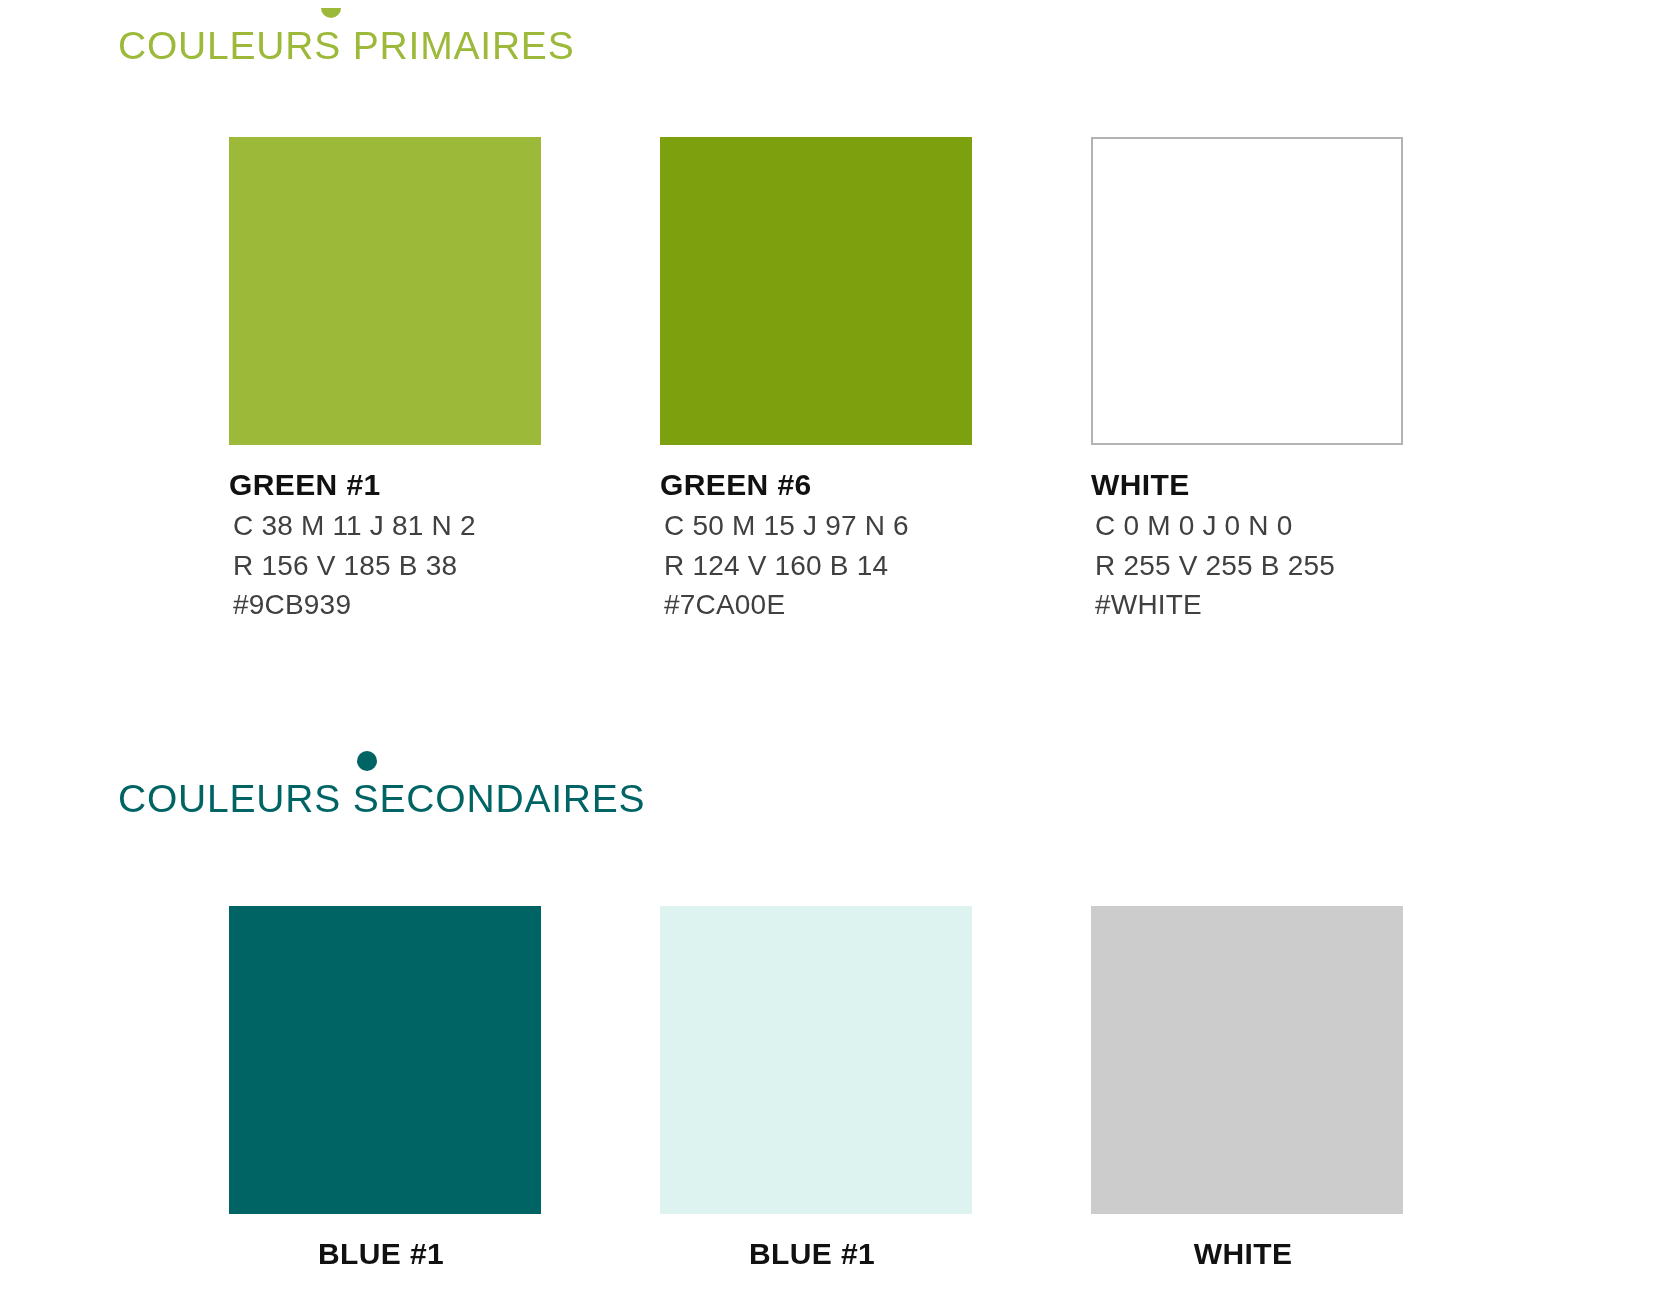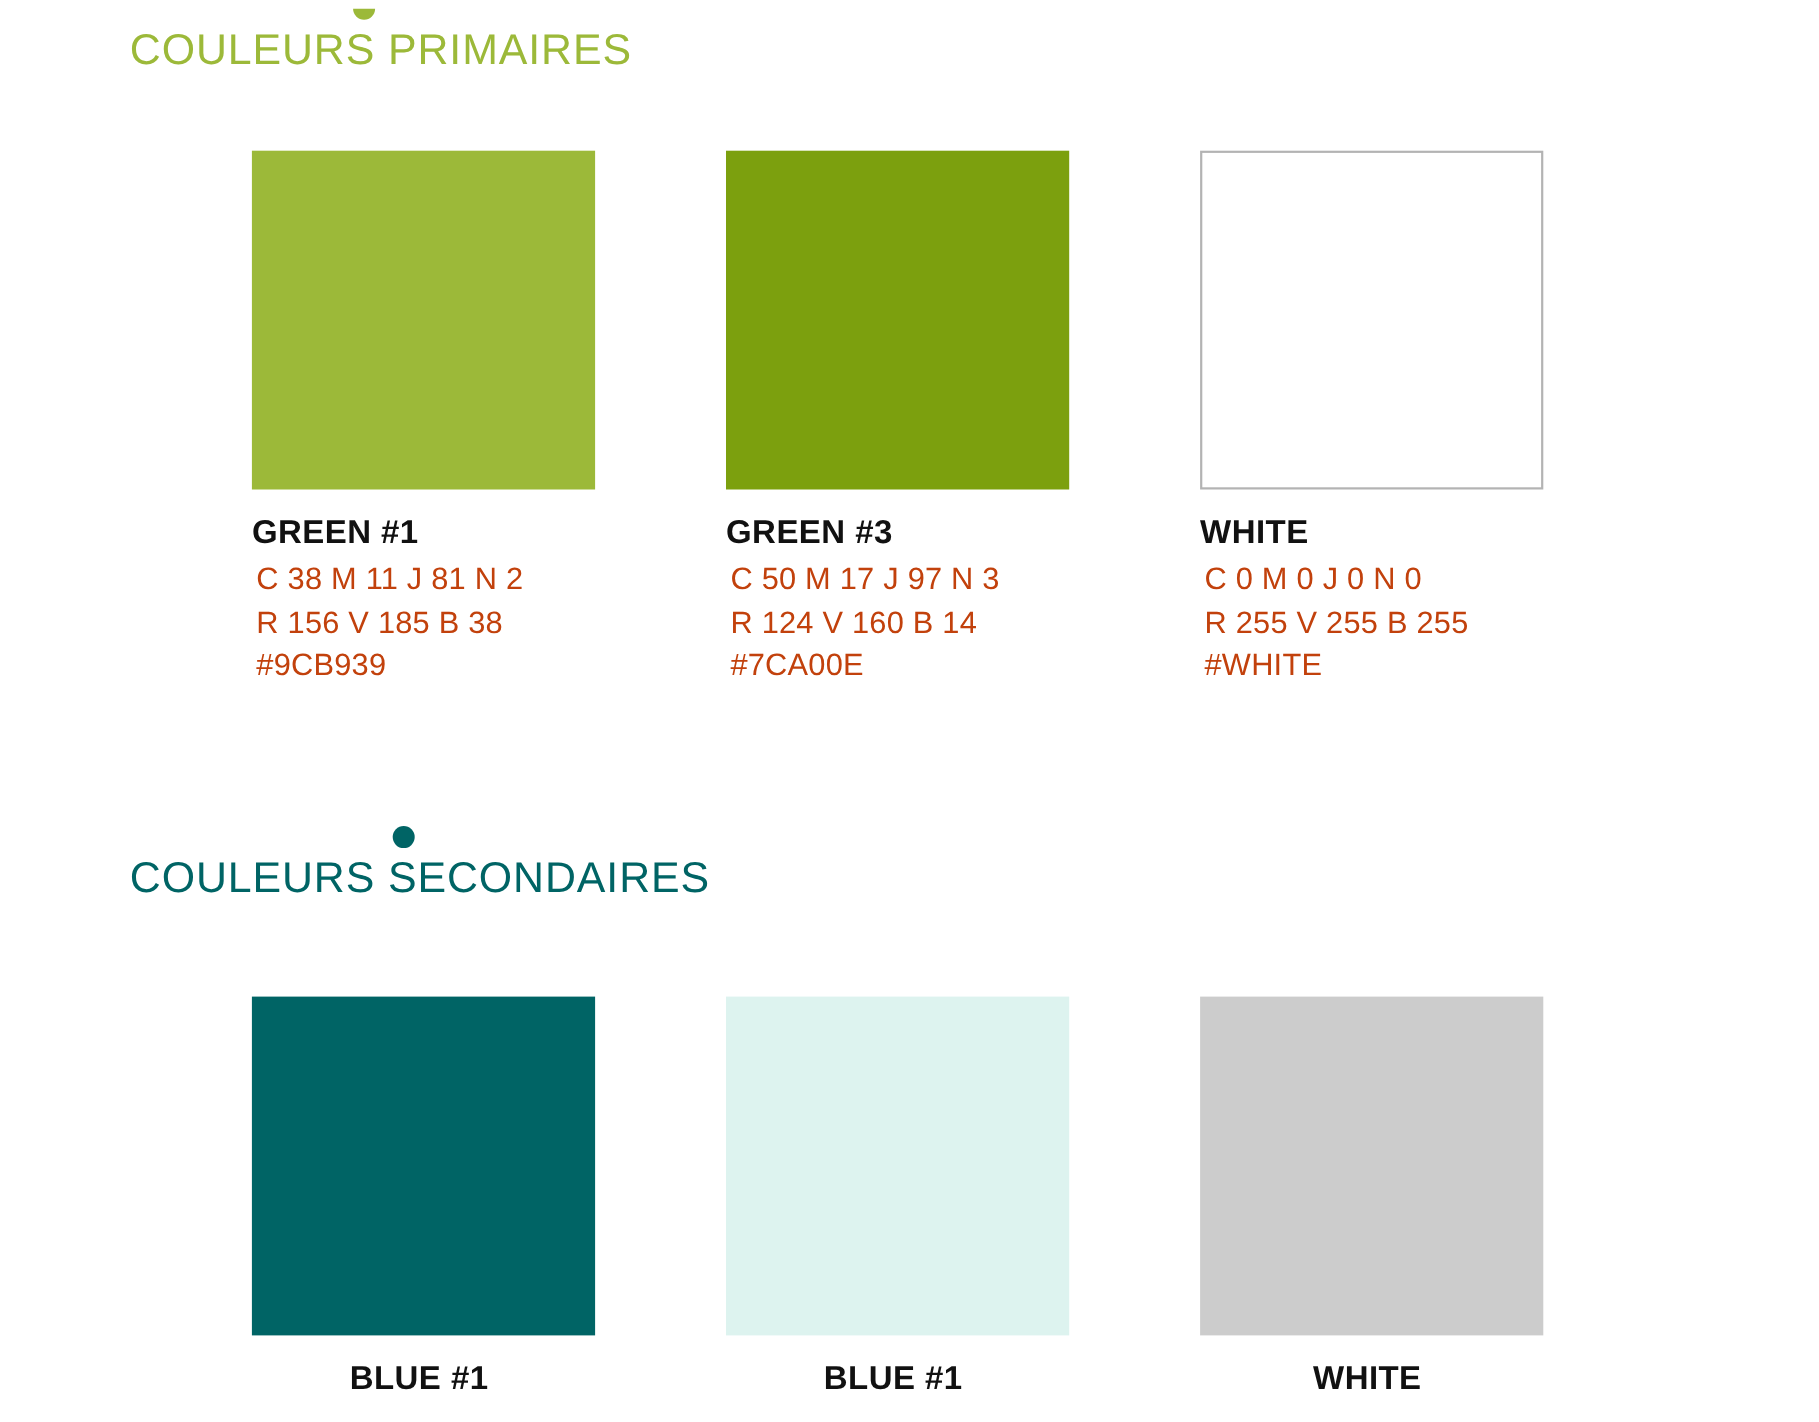--- a/index.html
+++ b/index.html
@@ -79,21 +79,21 @@
     margin-top: 23px;
     line-height: 1.16;
     white-space: nowrap;
   }
   .swatch-specs {
     margin-top: 5px;
   }
   .swatch-specs .spec-line {
     font-size: 28px;
     font-weight: 400;
-    color: #c2410c;
+    color: #404040;
     line-height: 1.28;
     letter-spacing: 0.2px;
     white-space: nowrap;
   }
 </style>
 </head>
 <body>
 
 <div class="page">
 
@@ -109,23 +109,23 @@
       <div class="swatch-name">GREEN #1</div>
       <div class="swatch-specs">
         <div class="spec-line">C 38 M 11 J 81 N 2</div>
         <div class="spec-line">R 156 V 185 B 38</div>
         <div class="spec-line">#9CB939</div>
       </div>
     </div>
 
     <div class="swatch-cell">
       <div class="swatch-chip" style="background: rgb(124, 160, 14);"></div>
-      <div class="swatch-name">GREEN #3</div>
+      <div class="swatch-name">GREEN #6</div>
       <div class="swatch-specs">
-        <div class="spec-line">C 50 M 17 J 97 N 3</div>
+        <div class="spec-line">C 50 M 15 J 97 N 6</div>
         <div class="spec-line">R 124 V 160 B 14</div>
         <div class="spec-line">#7CA00E</div>
       </div>
     </div>
 
     <div class="swatch-cell">
       <div class="swatch-chip bordered" style="background: rgb(255, 255, 255);"></div>
       <div class="swatch-name">WHITE</div>
       <div class="swatch-specs">
         <div class="spec-line">C 0 M 0 J 0 N 0</div>

